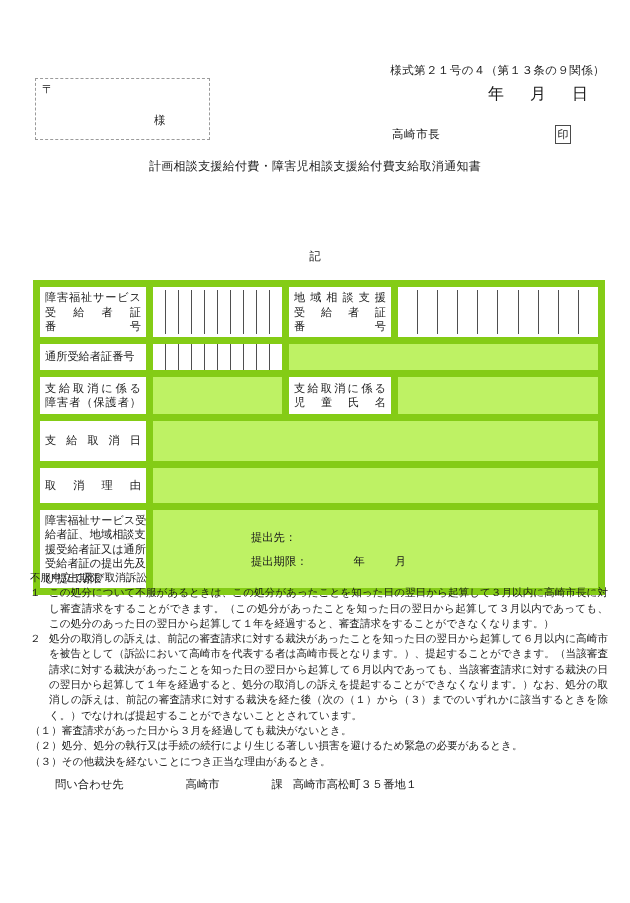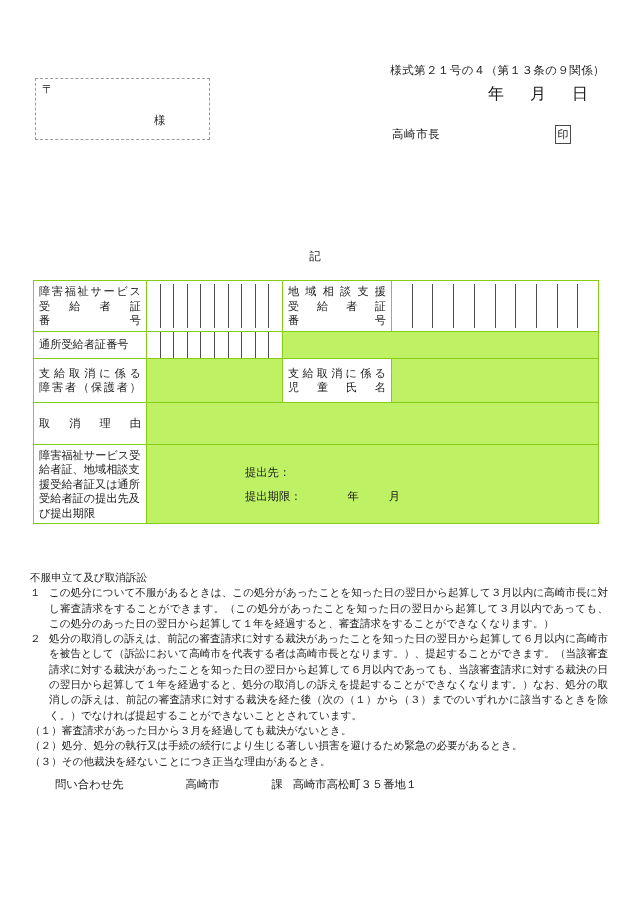--- a/index.html
+++ b/index.html
@@ -120,21 +120,21 @@
   table.main {
     position: absolute;
     left: 33px;
     top: 280px;
     width: 565px;
     border-collapse: collapse;
     table-layout: fixed;
     font-size: 11.2px;
   }
   table.main td {
-    border: 1px solid #84cc16;
+    border: 7px solid #84cc16;
     padding: 0;
     vertical-align: middle;
   }
   .lbl {
     padding: 3px 5px;
     line-height: 14.5px;
     white-space: nowrap;
   }
   .spread {
     text-align: justify;
@@ -220,20 +220,21 @@
   </div>
 
   <div class="addr-box">
     <span class="addr-postal">〒</span>
     <span class="addr-sama">様</span>
   </div>
 
   <div class="mayor">高崎市長</div>
   <div class="seal-box">印</div>
 
+  <div class="doc-title">計画相談支援給付費・障害児相談支援給付費支給取消通知書</div>
 
   <div class="ki">記</div>
 
   <table class="main">
     <colgroup>
       <col style="width:113px">
       <col style="width:136px">
       <col style="width:109px">
       <col style="width:207px">
     </colgroup>
@@ -315,20 +316,28 @@
         <td class="val"></td>
         <td>
           <div class="lbl">
             <span class="spread">支給取消に係る</span>
             <span class="spread">児童氏名</span>
           </div>
         </td>
         <td class="val"></td>
       </tr>
 
+      <tr style="height:47px">
+        <td>
+          <div class="lbl">
+            <span class="spread">支給取消日</span>
+          </div>
+        </td>
+        <td class="val" colspan="3"></td>
+      </tr>
 
       <tr style="height:42px">
         <td>
           <div class="lbl">
             <span class="spread">取消理由</span>
           </div>
         </td>
         <td class="val" colspan="3"></td>
       </tr>
 

